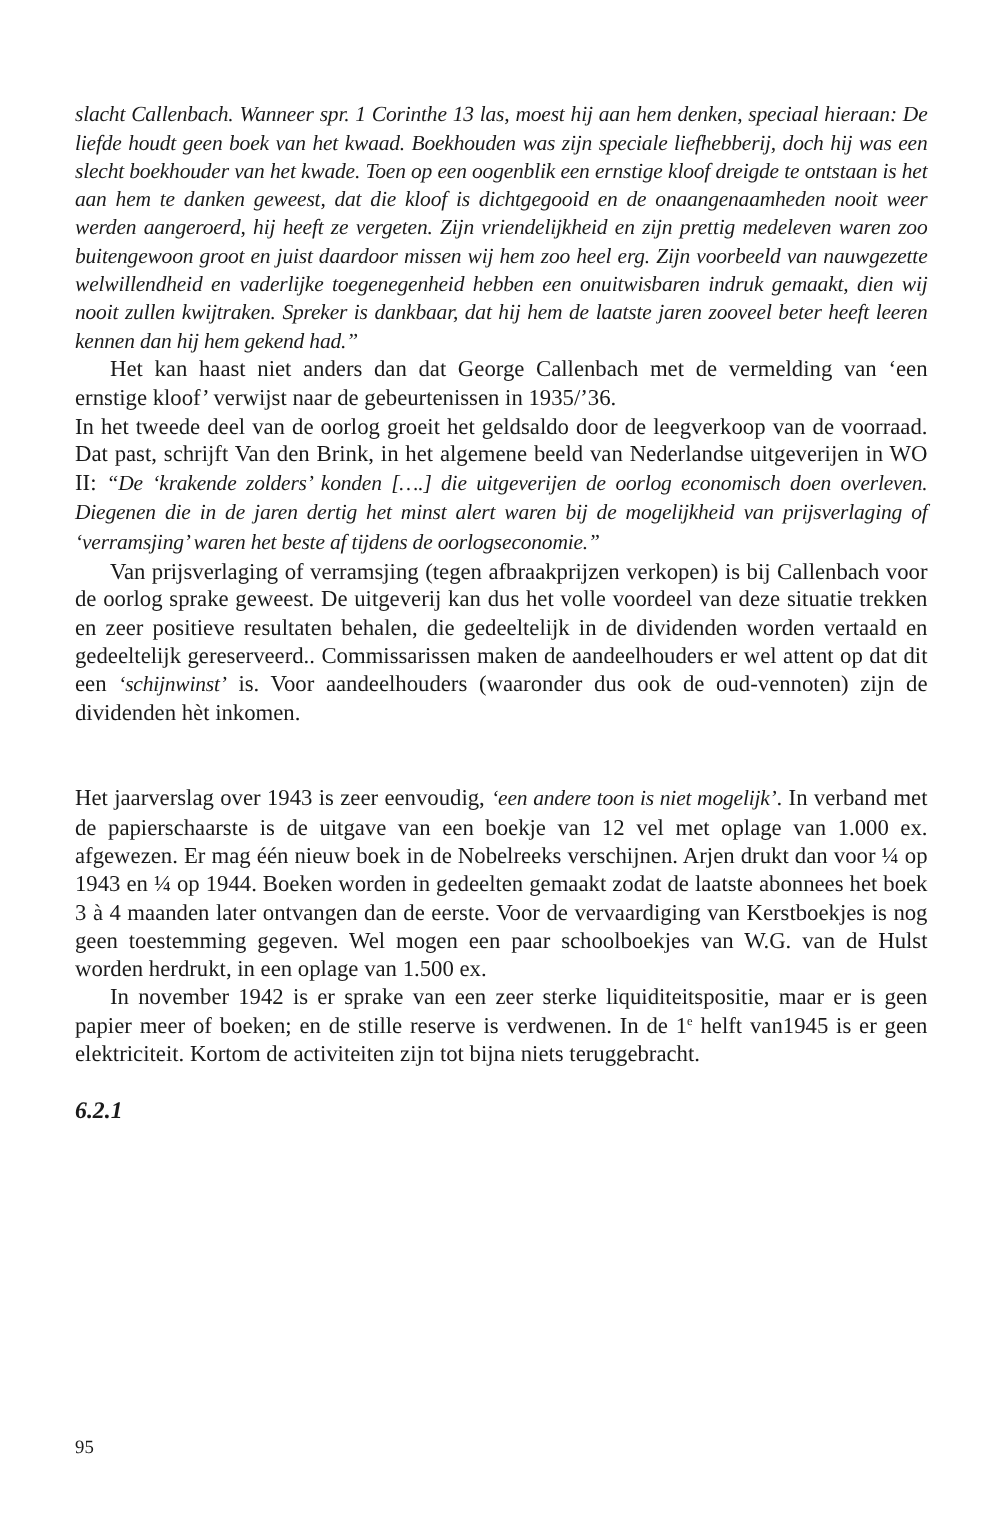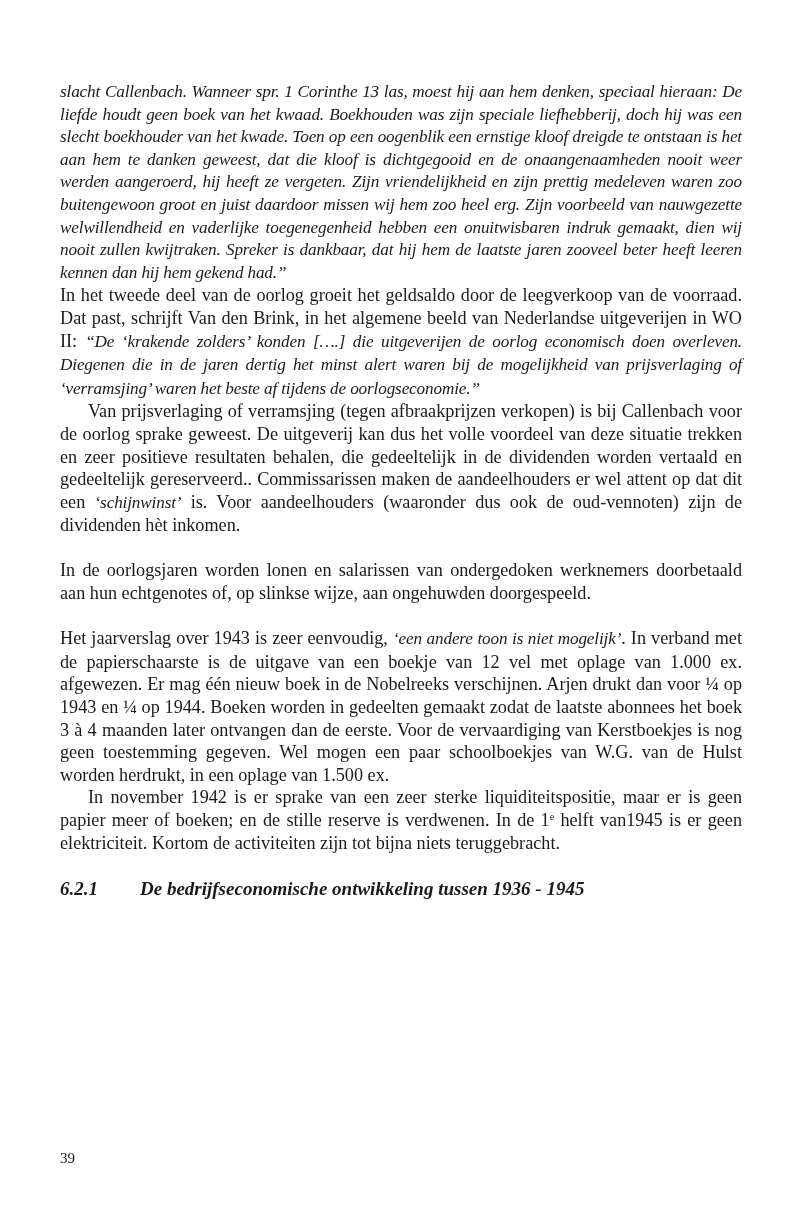--- a/index.html
+++ b/index.html
@@ -10,42 +10,41 @@
     color: #1a1a1a; font-size: 18.2px; line-height: 22.6px;
     text-align: justify; hyphens: manual; margin-top: 32px;
   }
   .page p { margin: 0; }
   .indent { text-indent: 28px; }
   .quote { font-style: italic; font-size: 17.2px; letter-spacing: -0.15px; }
   .gap { height: 22.6px; }
   .gap2 { height: 24px; }
   .heading {
     font-style: italic; font-weight: bold; font-size: 19px;
-    margin-top: 0; text-align: left; display: flex;
+    margin-top: 0; text-align: left; display: flex; gap: 25px;
   }
   .heading .num { width: 80px; }
   .pagenum {
     position: absolute; left: 60px; top: 1150px;
     font-family: "Liberation Serif", "DejaVu Serif", serif;
     font-size: 15px; color: #1a1a1a;
   }
   sup { font-size: 10px; vertical-align: 6px; line-height: 0; }
 </style>
 </head>
 <body>
 
 <div class="page">
   <p class="quote">slacht Callenbach. Wanneer spr. 1 Corinthe 13 las, moest hij aan hem denken, speciaal hieraan: De liefde houdt geen boek van het kwaad. Boekhouden was zijn speciale liefhebberij, doch hij was een slecht boekhouder van het kwade. Toen op een oogenblik een ernstige kloof dreigde te ontstaan is het aan hem te danken geweest, dat die kloof is dichtgegooid en de onaangenaamheden nooit weer werden aangeroerd, hij heeft ze vergeten. Zijn vriendelijkheid en zijn prettig medeleven waren zoo buitengewoon groot en juist daardoor missen wij hem zoo heel erg. Zijn voorbeeld van nauwgezette welwillendheid en vaderlijke toegenegenheid hebben een onuitwisbaren indruk gemaakt, dien wij nooit zullen kwijtraken. Spreker is dankbaar, dat hij hem de laatste jaren zooveel beter heeft leeren kennen dan hij hem gekend had.”</p>
+  <p class="indent">Het kan haast niet anders dan dat George Callenbach met de vermelding van ‘een ernstige kloof’ verwijst naar de gebeurtenissen in 1935/’36.</p>
   <p><span>In het tweede deel van de oorlog groeit het geldsaldo door de leegverkoop van de voorraad. Dat past, schrijft Van den Brink, in het algemene beeld van Nederlandse uitgeverijen in WO II: </span><span class="quote">“De ‘krakende zolders’ konden [….] die uitgeverijen de oorlog economisch doen overleven. Diegenen die in de jaren dertig het minst alert waren bij de mogelijkheid van prijsverlaging of ‘verramsjing’ waren het beste af tijdens de oorlogseconomie.”</span></p>
   <p class="indent"><span>Van prijsverlaging of verramsjing (tegen afbraakprijzen verkopen) is bij Callenbach voor de oorlog sprake geweest. De uitgeverij kan dus het volle voordeel van deze situatie trekken en zeer positieve resultaten behalen, die gedeeltelijk in de dividenden worden vertaald en gedeeltelijk gereserveerd.. Commissarissen maken de aandeelhouders er wel attent op dat dit een </span><span class="quote">‘schijnwinst’</span><span> is. Voor aandeelhouders (waaronder dus ook de oud-vennoten) zijn de dividenden hèt inkomen.</span></p>
   <div class="gap"></div>
-  <p>In de oorlogsjaren worden lonen en salarissen van ondergedoken werknemers doorbetaald aan hun echtgenotes of, op slinkse wijze, aan ongehuwden doorgespeeld.</p>
   <div class="gap"></div>
   <p><span>Het jaarverslag over 1943 is zeer eenvoudig, </span><span class="quote">‘een andere toon is niet mogelijk’</span><span>. In verband met de papierschaarste is de uitgave van een boekje van 12 vel met oplage van 1.000 ex. afgewezen. Er mag één nieuw boek in de Nobelreeks verschijnen. Arjen drukt dan voor ¼ op 1943 en ¼ op 1944. Boeken worden in gedeelten gemaakt zodat de laatste abonnees het boek 3 à 4 maanden later ontvangen dan de eerste. Voor de vervaardiging van Kerstboekjes is nog geen toestemming gegeven. Wel mogen een paar schoolboekjes van W.G. van de Hulst worden herdrukt, in een oplage van 1.500 ex.</span></p>
   <p class="indent"><span>In november 1942 is er sprake van een zeer sterke liquiditeitspositie, maar er is geen papier meer of boeken; en de stille reserve is verdwenen. In de 1</span><sup>e</sup><span> helft van1945 is er geen elektriciteit. Kortom de activiteiten zijn tot bijna niets teruggebracht.</span></p>
   <div class="gap2"></div>
   <div class="heading">
     <span class="num">6.2.1</span>
-    <span>De bedrijfseconomische ontwikkeling tussen 1936 - 1945</span>
   </div>
 </div>
 
-<div class="pagenum">39</div>
+<div class="pagenum">95</div>
 
 </body></html>

